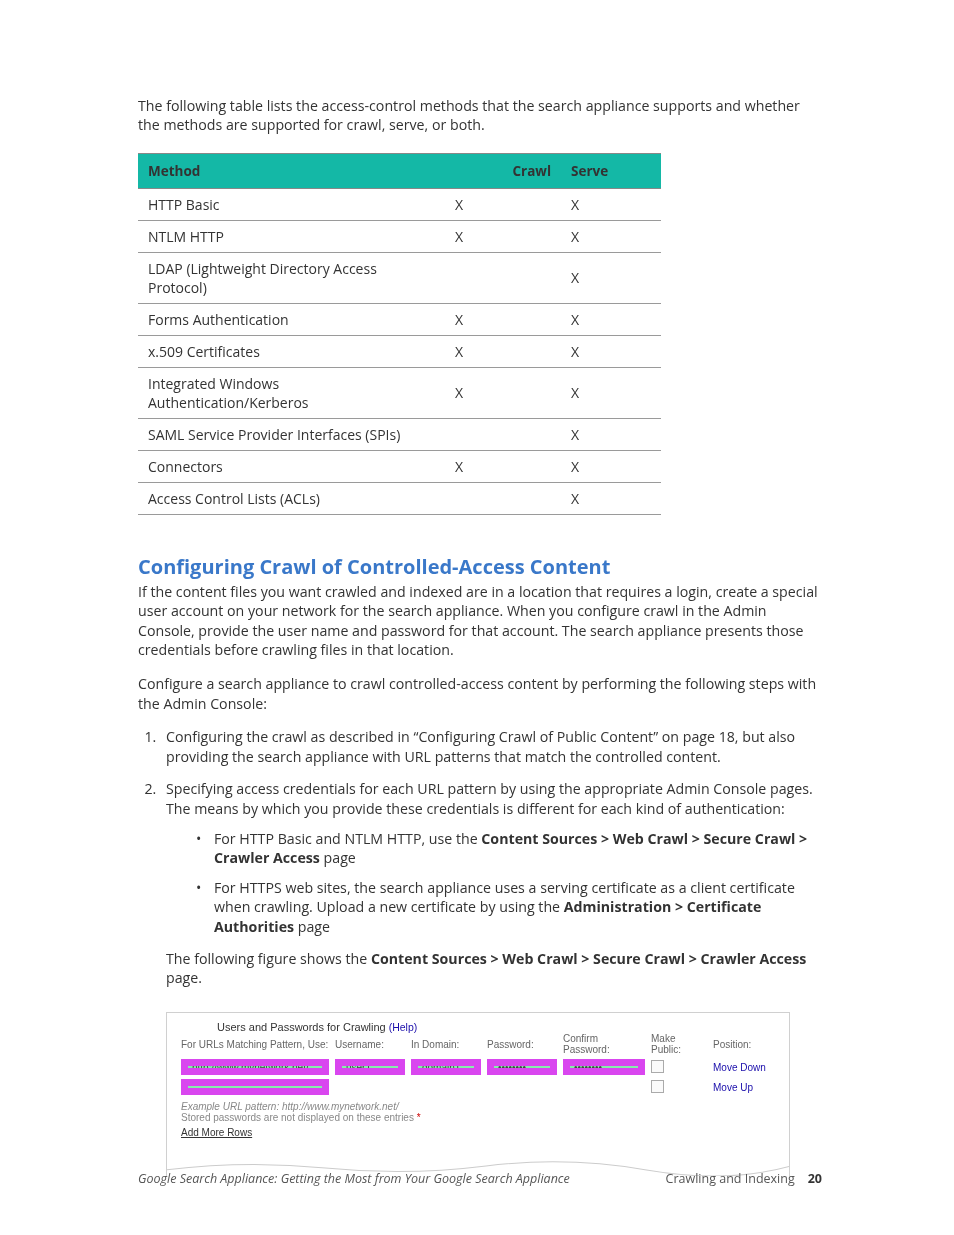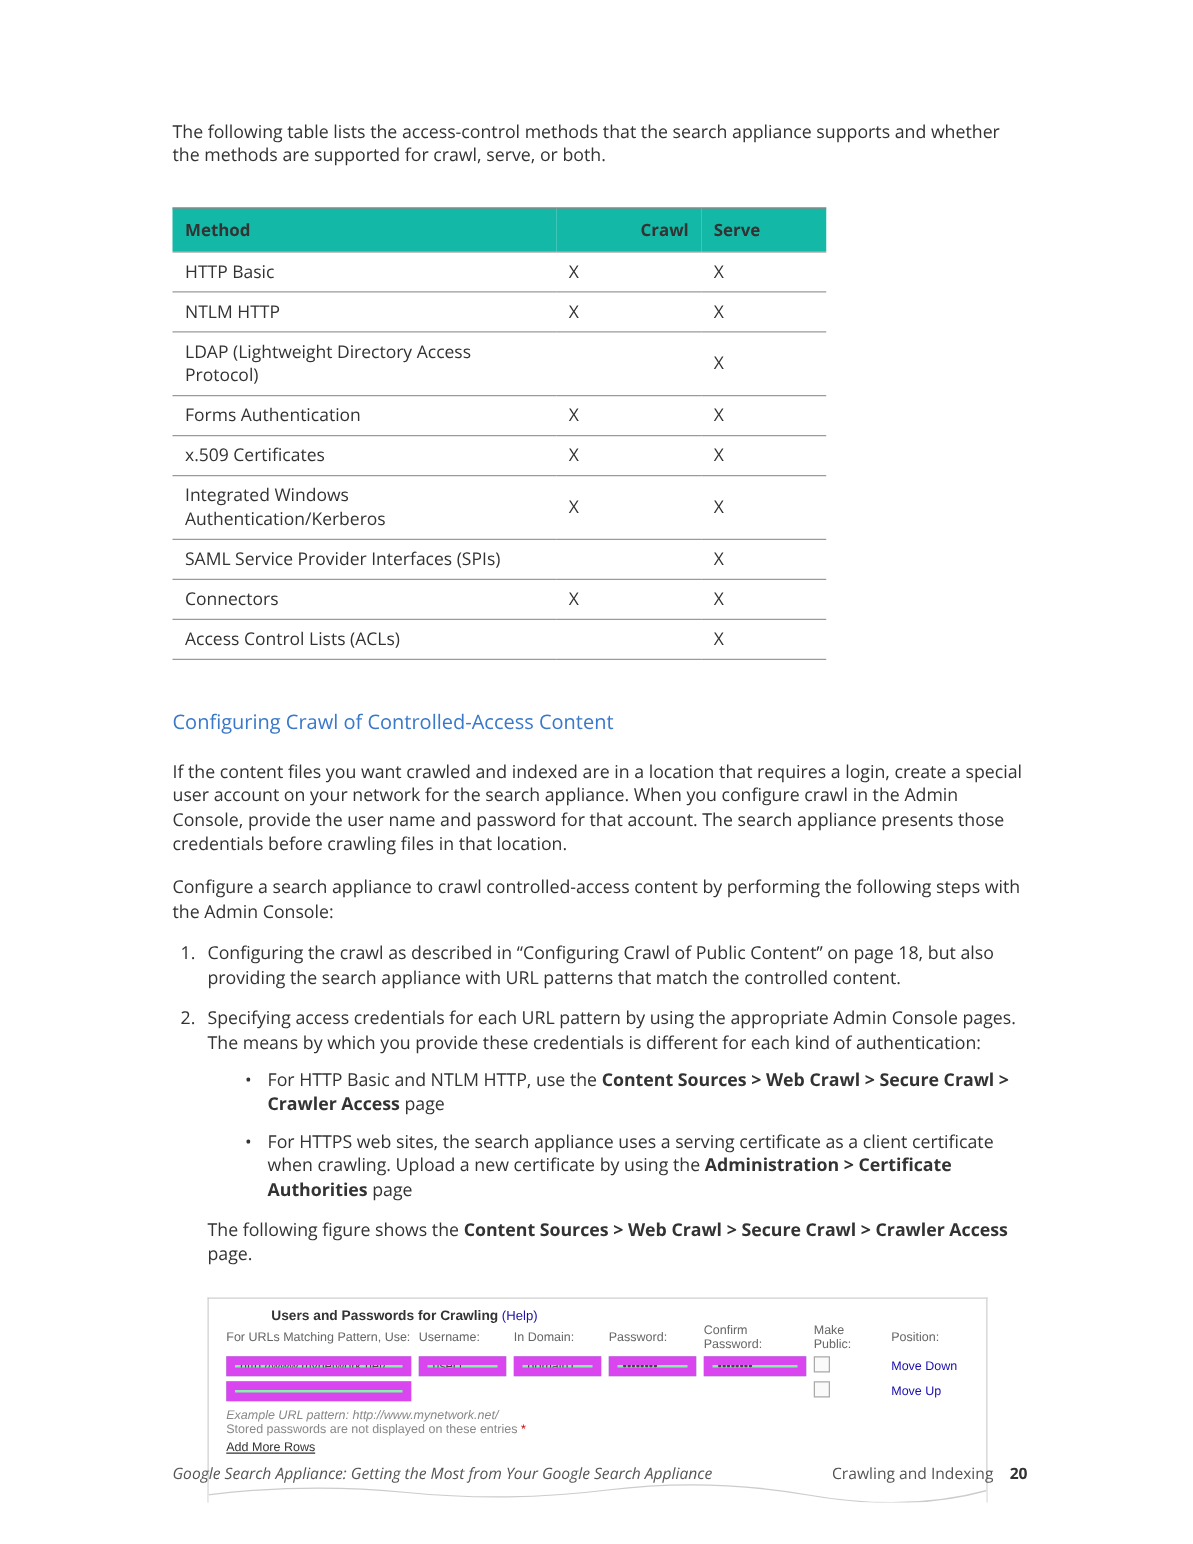--- a/index.html
+++ b/index.html
@@ -13,21 +13,21 @@
     width: 954px;
     height: 1235px;
     position: relative;
     box-sizing: border-box;
     padding: 82px 132px 0 138px;
   }
   .intro {
     font-size: 14.2px;
     line-height: 1.35;
     color: #333;
-    margin-bottom: 31px;
+    margin-bottom: 18px;
   }
   table.methods {
     border-collapse: collapse;
     width: 523px;
     font-size: 14px;
   }
   table.methods th {
     background: #14b8a6;
     text-align: left;
     font-weight: 700;
@@ -38,23 +38,23 @@
   }
   table.methods th.crawl { width: 96px; text-align: right; }
   table.methods th.serve { width: 80px; }
   table.methods td {
     padding: 6px 10px 6px 10px;
     border-bottom: 1px solid #9a9a9a;
     font-size: 14px;
   }
   h2.section {
     color: #3a78c9;
-    font-size: 16px;
-    font-weight: 400;
-    margin: 38px 0 20px 0;
+    font-size: 20px;
+    font-weight: 700;
+    margin: 38px 0 2px 0;
   }
   .para {
     font-size: 14.2px;
     line-height: 1.38;
     margin: 0 0 14px 0;
   }
   ol.steps {
     margin: 0 0 10px 0;
     padding-left: 22px;
     font-size: 14.2px;
@@ -98,21 +98,21 @@
     font-family: Arial, sans-serif;
     font-size: 10.5px;
     color: #555;
     position: relative;
     width: 624px;
     padding: 8px 14px 0 14px;
     box-sizing: border-box;
     overflow: hidden;
     height: 164px;
   }
-  .fig-title { color: #333; font-weight: bold; font-size: 11px; padding-left: 36px; }
+  .fig-title { color: #333; font-weight: normal; font-size: 11px; padding-left: 36px; }
   .fig-help { color: #1a0dab; font-weight: normal; }
   .fig-desc { font-size: 10px; color: #555; margin: 2px 0 8px 0; line-height: 1.25; }
   .fig-row { display: flex; align-items: center; gap: 6px; font-size: 10px; color: #666; }
   .fig-row.hdr { margin-bottom: 4px; }
   .fig-row > div { box-sizing: border-box; }
   .col-url { width: 148px; }
   .col-user { width: 70px; }
   .col-dom { width: 70px; }
   .col-pwd { width: 70px; }
   .col-cpwd { width: 82px; }

